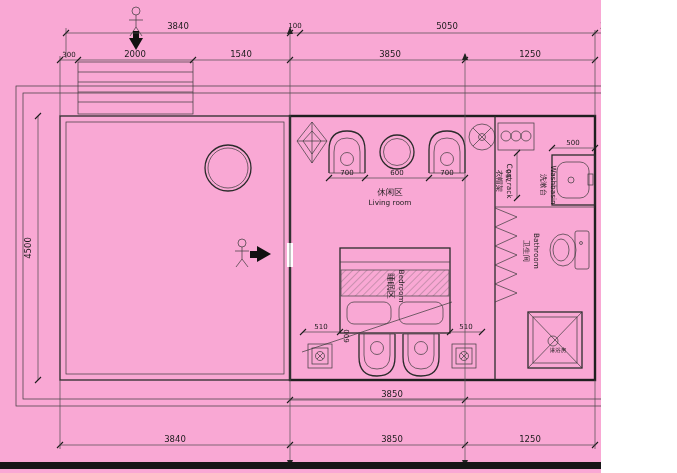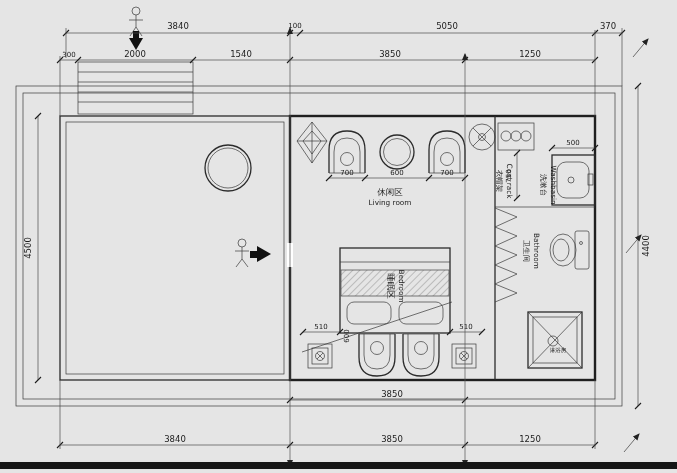--- a/index.html
+++ b/index.html
@@ -1,16 +1,16 @@
 <!DOCTYPE html>
 <html><head>
 <meta charset="utf-8">
 <style>
   html,body{margin:0;padding:0;background:#fff;}
-  #stage{position:relative;width:677px;height:473px;background:#e5e5e5;overflow:hidden;}
+  #stage{position:relative;width:601px;height:473px;background:#f9a8d4;overflow:hidden;}
   svg{display:block;}
   .w1{stroke:#3a3a3a;stroke-width:.7;fill:none;}
   .w2{stroke:#2b2b2b;stroke-width:1.3;fill:none;}
   .w3{stroke:#1f1f1f;stroke-width:2.4;fill:none;}
   .dim{stroke:#4a4a4a;stroke-width:.7;fill:none;}
   .tick{stroke:#1d1d1d;stroke-width:1.1;fill:none;}
   .chain{stroke:#555;stroke-width:.7;fill:none;}
   text{font-family:"DejaVu Sans",sans-serif;fill:#1c1c1c;}
   .dt{font-size:8.5px;text-anchor:middle;}
   .dts{font-size:7px;text-anchor:middle;}

